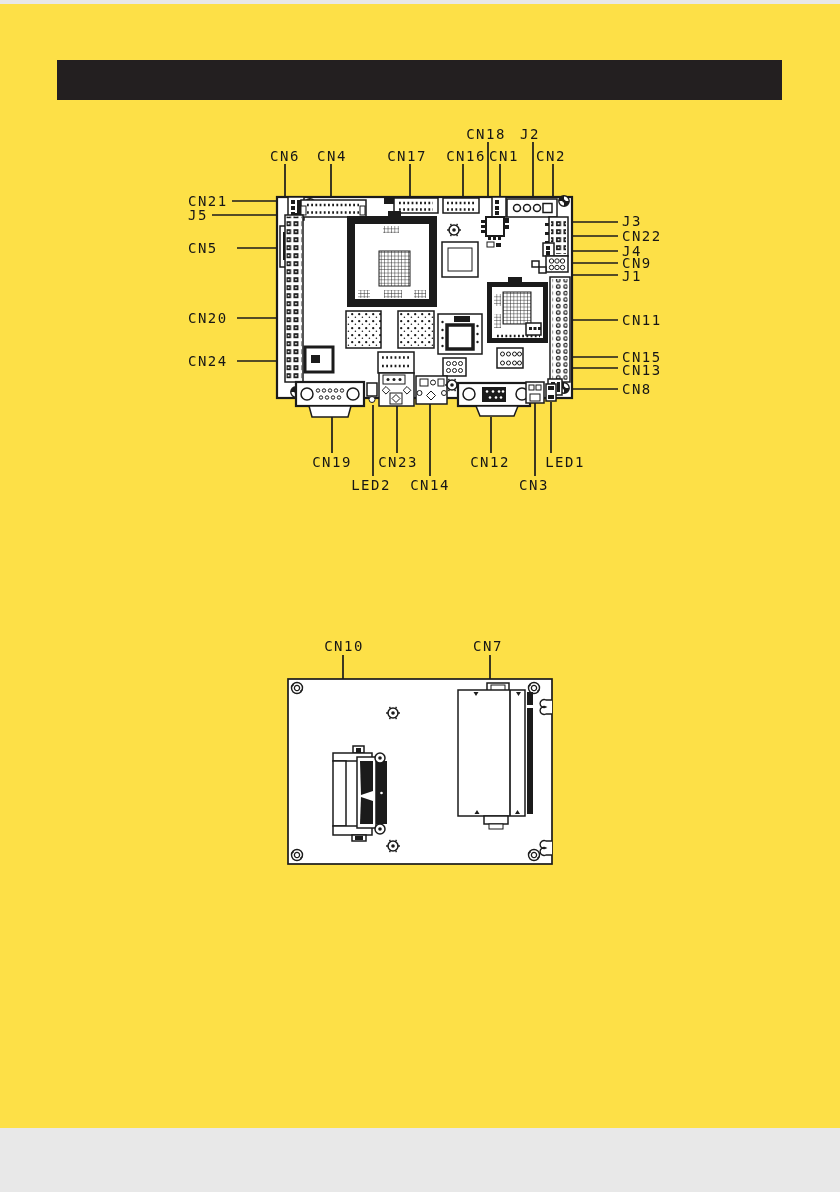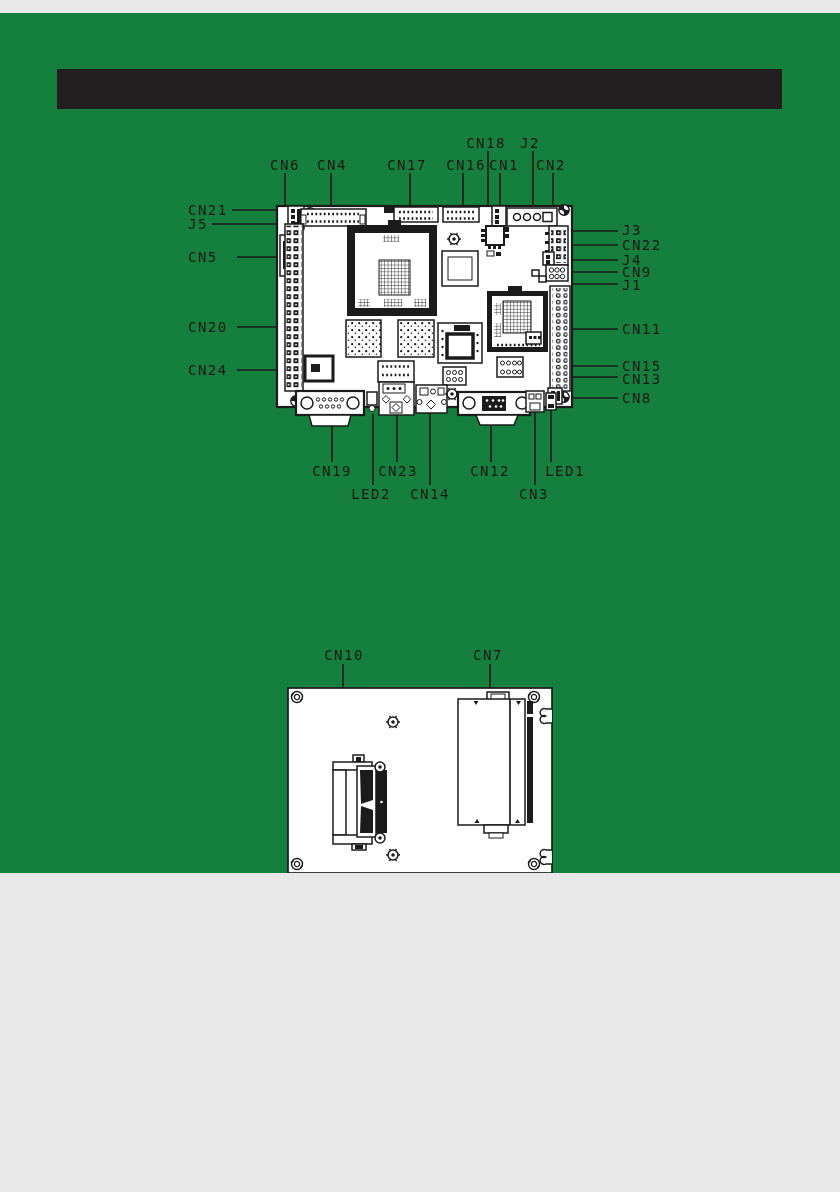--- a/index.html
+++ b/index.html
@@ -1,16 +1,16 @@
 <!DOCTYPE html>
 <html><head>
 <meta charset="utf-8">
 <style>
   html,body{margin:0;padding:0;background:#e8e8e8;}
-  #page{position:relative;width:840px;height:860px;background:#15803d;margin:13px auto;
+  #page{position:relative;width:840px;height:1124px;background:#fde047;margin:4px auto;
         font-family:"DejaVu Sans Mono", monospace;overflow:hidden;}
   svg{position:absolute;left:0;top:0;}
   .o  {fill:#ffffff;stroke:#1b1b1b;stroke-width:1.5;}
   .o1 {fill:#ffffff;stroke:#1b1b1b;stroke-width:1;}
   .ob {fill:#ffffff;stroke:#1b1b1b;stroke-width:2.2;}
   .f  {fill:#1b1b1b;stroke:none;}
   .ln {stroke:#1b1b1b;stroke-width:1.7;fill:none;}
   .dash{stroke:#1b1b1b;stroke-width:2.4;stroke-dasharray:1.8 2.4;fill:none;}
   .lbl{font-family:"DejaVu Sans Mono",monospace;font-size:14px;letter-spacing:1.5px;fill:#161616;}
 </style>

